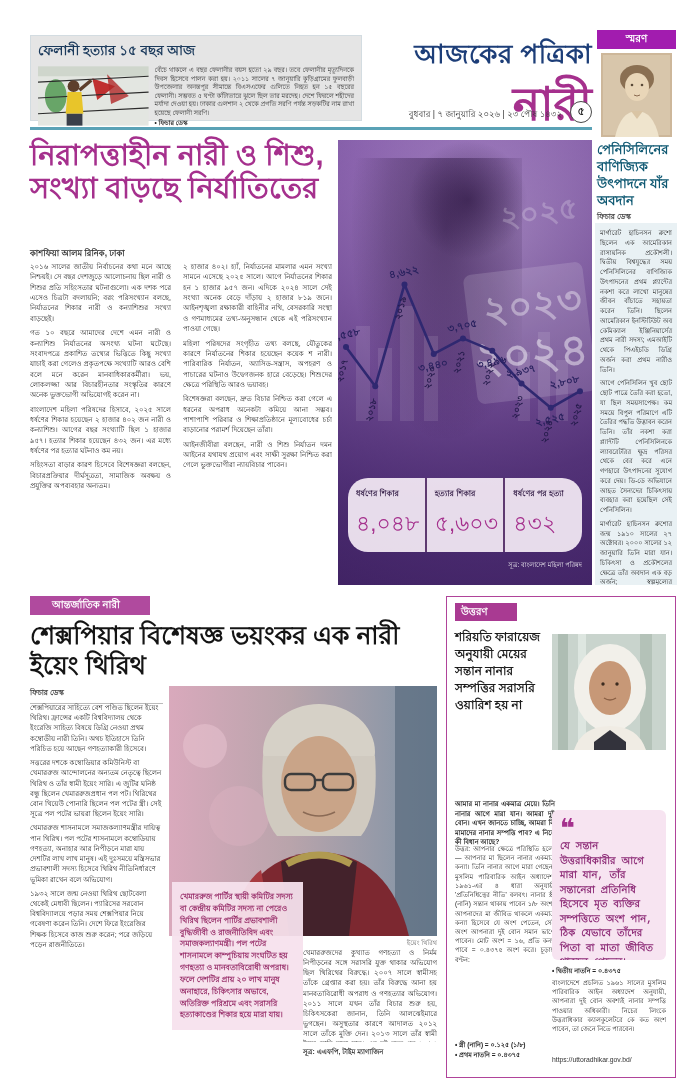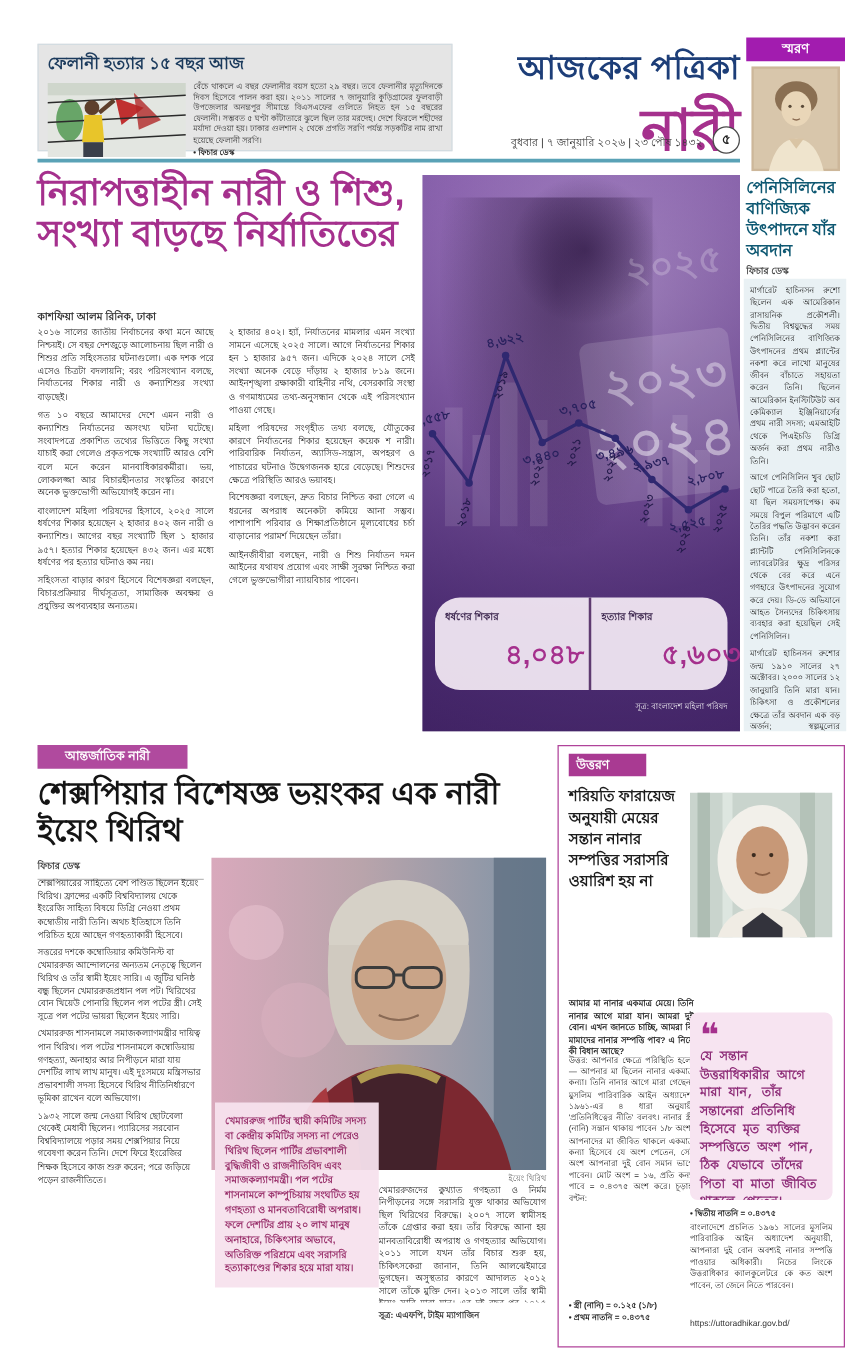--- a/index.html
+++ b/index.html
@@ -58,21 +58,21 @@
   .ig-wm1 { right:14px; top:58px; font-size:30px; transform:rotate(-8deg); color:rgba(255,255,255,.22); }
   .ig-wm2 { right:10px; top:146px; font-size:38px; transform:rotate(-7deg); }
   .ig-wm3 { right:4px; top:192px; font-size:44px; transform:rotate(-5deg); color:rgba(255,255,255,.46); }
   #trend-svg { position:absolute; left:0; top:116px; }
   .ig-title { left:0; top:316px; width:100%; text-align:center; font-size:12.5px; font-weight:bold; color:#fff;
               text-shadow:0 1px 2px rgba(40,10,60,.6); }
   .ig-stats { left:10px; top:338px; width:234px; height:74px; background:rgba(248,239,248,.9); border-radius:20px; display:flex; }
   .ig-stat { flex:1; padding:9px 4px 4px 8px; }
   .ig-stat + .ig-stat { border-left:2px solid #5e3a70; }
   .ig-stat-label { font-size:8px; font-weight:bold; color:#3e2850; white-space:nowrap; }
-  .ig-stat-value { font-size:22px; font-weight:bold; color:#a5308d; margin-top:6px;margin-left:48px; }
+  .ig-stat-value { font-size:22px; font-weight:normal; color:#a5308d; margin-top:6px; }
   .ig-source { right:10px; top:420px; font-size:6.5px; color:rgba(255,255,255,.92); }
 
   
   .intl-tag { left:30px; top:596px; width:120px; height:19px; background:#b04a9e; color:#fff; font-size:10px; font-weight:bold;
               display:flex; align-items:center; padding-left:22px; }
   .intl-head { left:30px; top:620px; width:408px; font-size:25px; font-weight:bold; color:#141414; line-height:1.2; }
   .intl-byline { left:30px; top:687px; width:133px; font-size:7.5px; font-weight:bold; color:#444;
                  border-bottom:1px solid #bbb; padding-bottom:4px; }
   .intl-col1 { left:30px; top:703px; width:133px; height:373px; font-size:7px; line-height:1.46; color:#222; overflow:hidden; }
   .intl-col1 p { margin-bottom:4px; }

